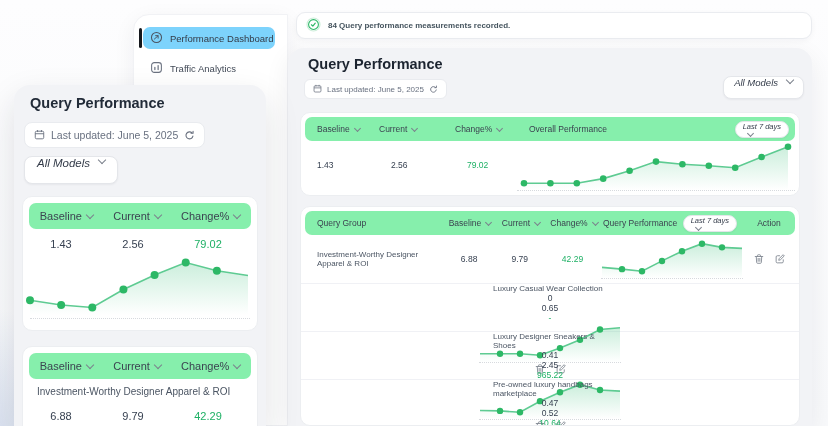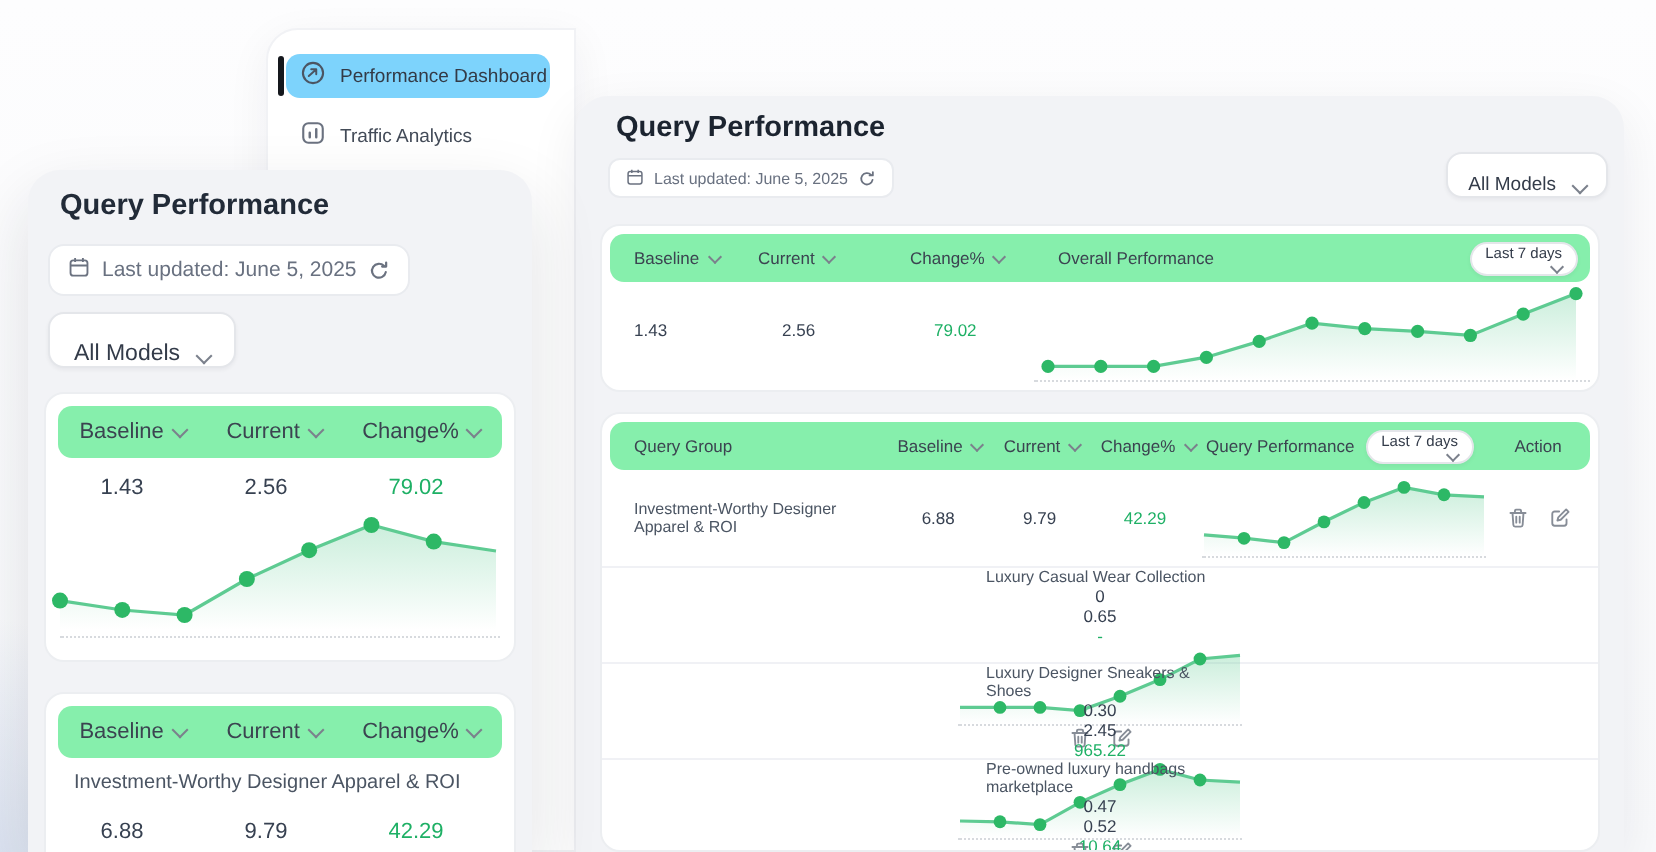--- a/index.html
+++ b/index.html
@@ -15,22 +15,22 @@
       border:1px solid #f1f2f5;border-radius:16px 0 0 0;box-shadow:0 6px 22px rgba(20,28,46,.06);z-index:10;box-sizing:border-box;}
   .sb-item{position:absolute;left:9px;width:132px;height:22px;display:flex;align-items:center;gap:7px;
            padding-left:7px;box-sizing:border-box;border-radius:7px;font-size:9.5px;color:#434b58;cursor:pointer;}
   .sb-item.active{background:#7dd3fc;color:#333a46;font-weight:500;}
   .sb-ind{position:absolute;left:5px;top:13px;width:3px;height:20px;background:#15181d;border-radius:2px;}
   
   .banner{left:296px;top:12px;width:516px;height:27px;background:#fff;border:1px solid #eaecf0;border-radius:9px;
           display:flex;align-items:center;gap:7px;padding:0 9px;box-sizing:border-box;z-index:15;
           box-shadow:0 2px 6px rgba(20,28,46,.04);font-size:8px;font-weight:700;color:#46555f;}
   
-  .pillbtn{display:inline-flex;align-items:flex-end;background:#fff;border:1px solid #e4e6ea;border-radius:8px;
-           box-shadow:0 1px 2px rgba(16,24,40,.05);cursor:pointer;color:#333b49;box-sizing:border-box;}
+  .pillbtn{display:inline-flex;align-items:flex-start;background:#fff;border:1px solid #e4e6ea;border-radius:8px;
+           box-shadow:0 1px 2px rgba(16,24,40,.05);cursor:pointer;color:#333b49;box-sizing:border-box;font-style:italic;}
   .chev{display:inline-block;width:5px;height:5px;border-right:1.4px solid #7b818c;border-bottom:1.4px solid #7b818c;
         transform:rotate(45deg);margin-left:5px;margin-bottom:2px;flex:none;}
   .chev.sm{width:4px;height:4px;border-width:1.2px;}
   .grn{color:#1eb065;}
   .thead{background:#86efac;border-radius:7px;display:flex;align-items:center;color:#3b4350;font-weight:500;}
   .card{background:#fff;border:1px solid #eceef1;border-radius:10px;box-sizing:border-box;}
   .sparkwrap{border-bottom:1.5px dotted #d7dade;}
   .icobtn{background:none;border:none;padding:0;cursor:pointer;display:inline-flex;align-items:center;}
   
   .lp{left:14px;top:85px;width:252px;height:341px;background:#f2f3f6;border-radius:16px 16px 0 0;
@@ -105,20 +105,30 @@
       <span>
         <svg width="13" height="13" viewBox="0 0 16 16">
             <rect x="2" y="2" width="12" height="12" rx="3.2" fill="none" stroke="#6b7280" stroke-width="1.3"></rect>
             <path d="M6 10.6 v-2.8 M10 10.6 v-5" fill="none" stroke="#6b7280" stroke-width="1.5" stroke-linecap="round"></path>
           </svg>
       </span>
       <span>Traffic Analytics</span>
     </div>
   </div>
 
+  <div class="abs banner">
+    <span>
+      <svg width="15" height="15" viewBox="0 0 18 18">
+          <circle cx="9" cy="9" r="7.8" fill="#fff" stroke="#cdeeda" stroke-width="1.4"></circle>
+          <circle cx="9" cy="9" r="5.9" fill="none" stroke="#2eb868" stroke-width="1.3"></circle>
+          <path d="M6.5 9.3 l1.7 1.7 2.9-3.6" fill="none" stroke="#2eb868" stroke-width="1.4" stroke-linecap="round" stroke-linejoin="round"></path>
+        </svg>
+    </span>
+    <span>84 Query performance measurements recorded.</span>
+  </div>
 
   <div class="abs mp">
     <div class="abs mp-title">Query Performance</div>
 
     <div class="abs mp-badge">
       <span>
         <svg width="9" height="9" viewBox="0 0 13 13">
             <rect x="1.5" y="2.6" width="10" height="9" rx="1.6" fill="none" stroke="#6b7280" stroke-width="1.1"></rect>
             <path d="M1.5 5.6 h10 M4.2 1.2 v2.4 M8.8 1.2 v2.4" stroke="#6b7280" stroke-width="1.1" fill="none"></path>
           </svg>
@@ -293,21 +303,21 @@
               <svg width="12" height="12" viewBox="0 0 14 14">
                 <path d="M6.5 3.2 H3.9 A1.4 1.4 0 0 0 2.5 4.6 v5.5 a1.4 1.4 0 0 0 1.4 1.4 h5.5 a1.4 1.4 0 0 0 1.4-1.4 V7.9" fill="none" stroke="#878d97" stroke-width="1.1" stroke-linecap="round"></path>
                 <path d="M10.6 2 l1.4 1.4 -4.6 4.6 -1.9 .5 .5-1.9 z" fill="none" stroke="#878d97" stroke-width="1.1" stroke-linejoin="round"></path>
               </svg>
             </button>
         </span>
       </div>
 
       <div class="grow">
         <span class="g-label">Luxury Designer Sneakers &amp; Shoes</span>
-        <span class="gv g-b">0.30</span>
+        <span class="gv g-b">0.41</span>
         <span class="gv g-c">2.45</span>
         <span class="gv g-ch grn">965.22</span>
         <span class="g-perf">
             <span class="sparkwrap">
               <svg class="spk" width="142" height="39">
                 <defs>
                   <linearGradient id="sg3" x1="0" y1="0" x2="0" y2="1">
                     <stop offset="0%" stop-color="#5ecb92" stop-opacity="0.32"></stop>
                     <stop offset="100%" stop-color="#5ecb92" stop-opacity="0"></stop>
                   </linearGradient>

